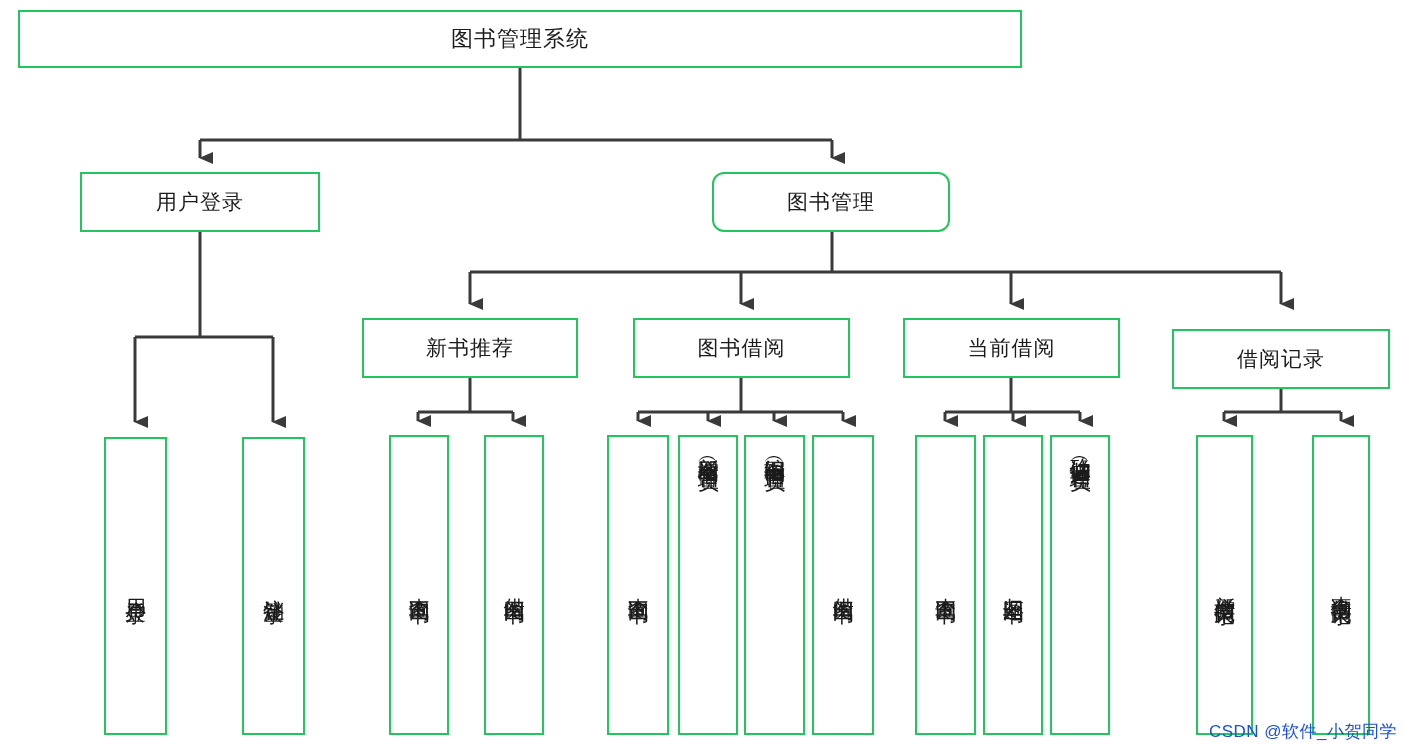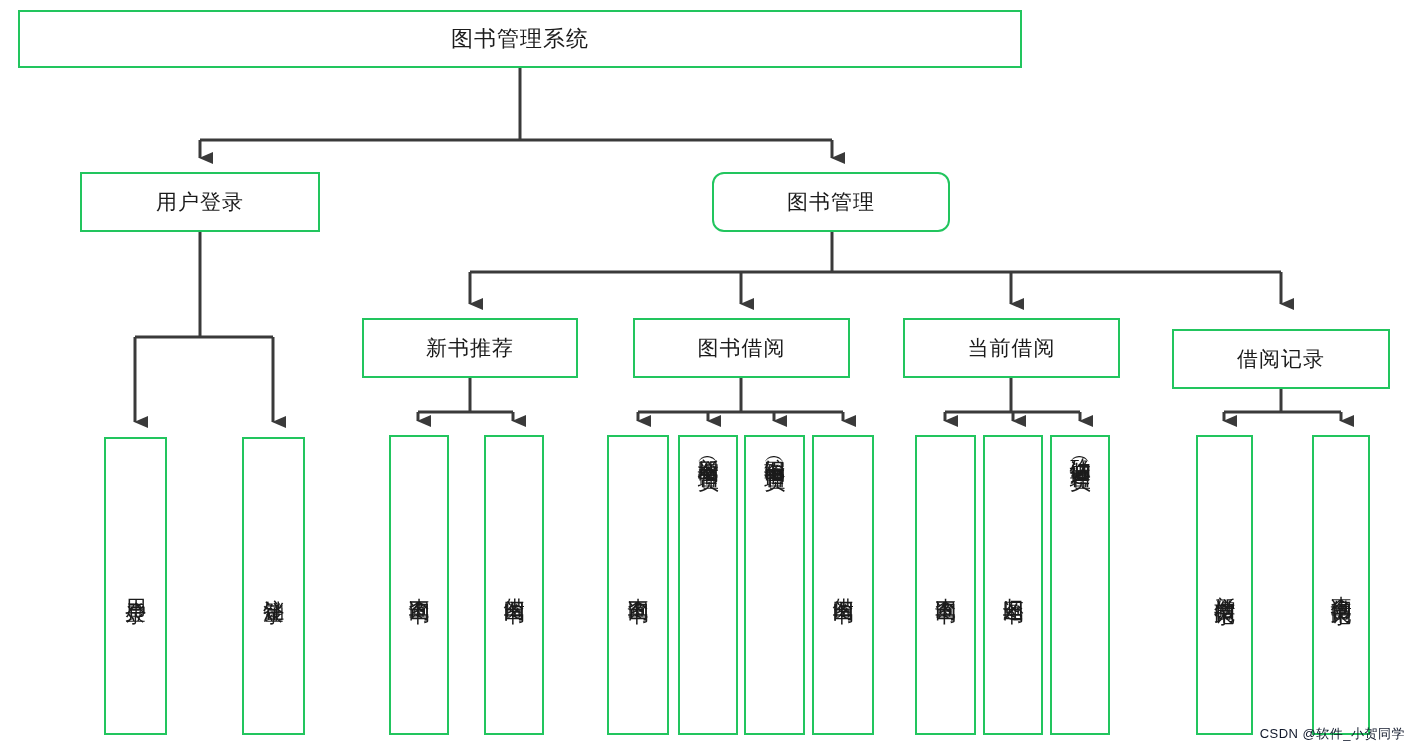--- a/index.html
+++ b/index.html
@@ -32,23 +32,23 @@
     line-height:1.06;
     letter-spacing:2px;
     padding:4px 0;
     white-space:nowrap;
   }
   .node.leaf.center{justify-content:center;}
   .node.leaf.top{justify-content:flex-start;}
 
   .watermark{
     position:absolute;
-    right:0;bottom:4px;
-    font-size:13px;
-    color:#0f172a;
+    right:8px;bottom:4px;
+    font-size:17px;
+    color:#1d4ed8;
     letter-spacing:0.5px;
     white-space:nowrap;
   }
 </style>
 </head>
 <body>
 
 <div id="canvas">
 
   <svg class="edges" viewBox="0 0 1405 747">

